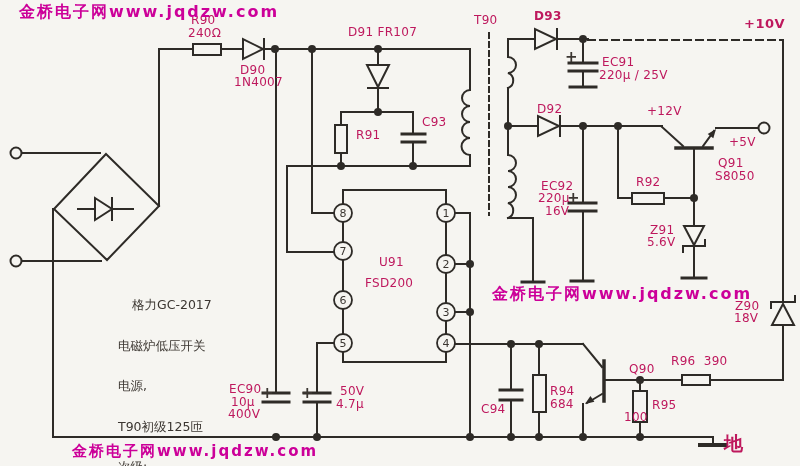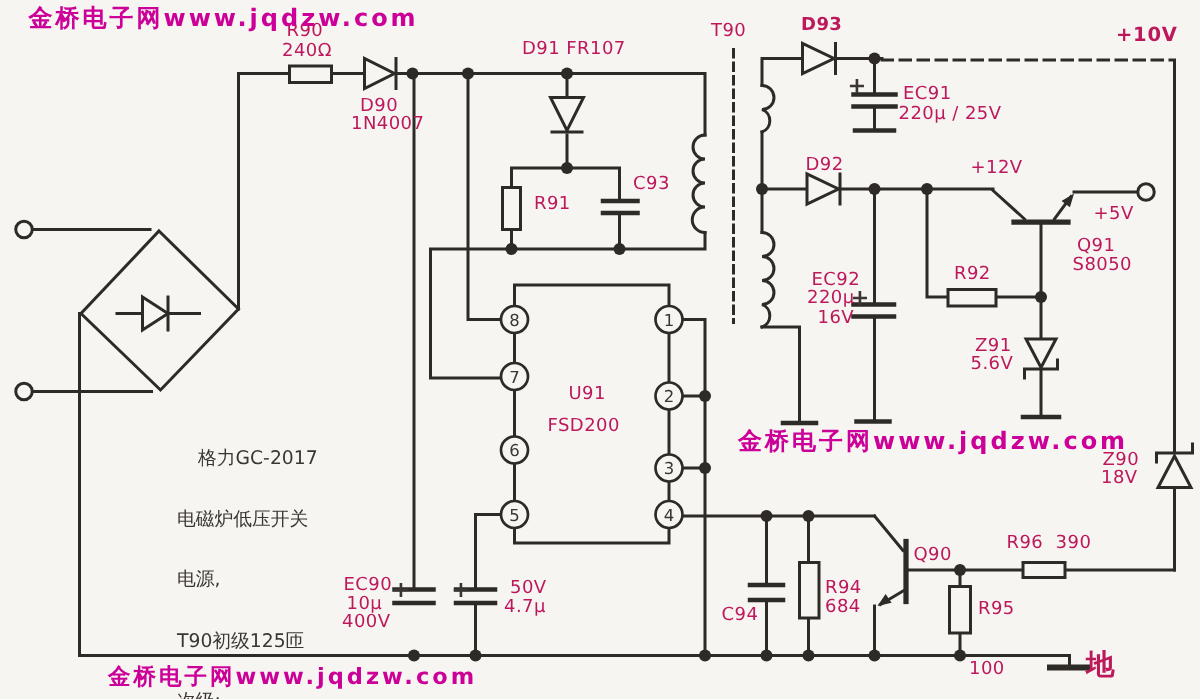--- a/index.html
+++ b/index.html
@@ -267,24 +267,24 @@
   <span class="lbl" style="left:636px;top:176px;">R92</span>
   <span class="lbl" style="left:650px;top:224px;text-align:center;">Z91</span>
   <span class="lbl" style="left:647px;top:236px;">5.6V</span>
   <span class="lbl" style="left:541px;top:180px;">EC92</span>
   <span class="lbl" style="left:538px;top:192px;">220μ</span>
   <span class="lbl" style="left:545px;top:205px;">16V</span>
   <span class="lbl" style="left:379px;top:256px;">U91</span>
   <span class="lbl" style="left:365px;top:277px;">FSD200</span>
   <span class="lbl" style="left:735px;top:300px;">Z90</span>
   <span class="lbl" style="left:734px;top:312px;">18V</span>
-  <span class="lbl" style="left:609px;top:363px;">Q90</span>
+  <span class="lbl" style="left:629px;top:363px;">Q90</span>
   <span class="lbl" style="left:671px;top:355px;">R96  390</span>
   <span class="lbl" style="left:652px;top:399px;">R95</span>
-  <span class="lbl" style="left:646px;top:411px;margin-top:28px;">100</span>
+  <span class="lbl" style="left:624px;top:411px;">100</span>
   <span class="lbl" style="left:550px;top:385px;">R94</span>
   <span class="lbl" style="left:550px;top:398px;">684</span>
   <span class="lbl" style="left:481px;top:403px;">C94</span>
   <span class="lbl" style="left:229px;top:383px;">EC90</span>
   <span class="lbl" style="left:231px;top:396px;">10μ</span>
   <span class="lbl" style="left:228px;top:408px;">400V</span>
   <span class="lbl" style="left:340px;top:385px;">50V</span>
   <span class="lbl" style="left:336px;top:398px;">4.7μ</span>
   <span class="lbl earth" style="left:724px;top:437px;">地</span>
 

